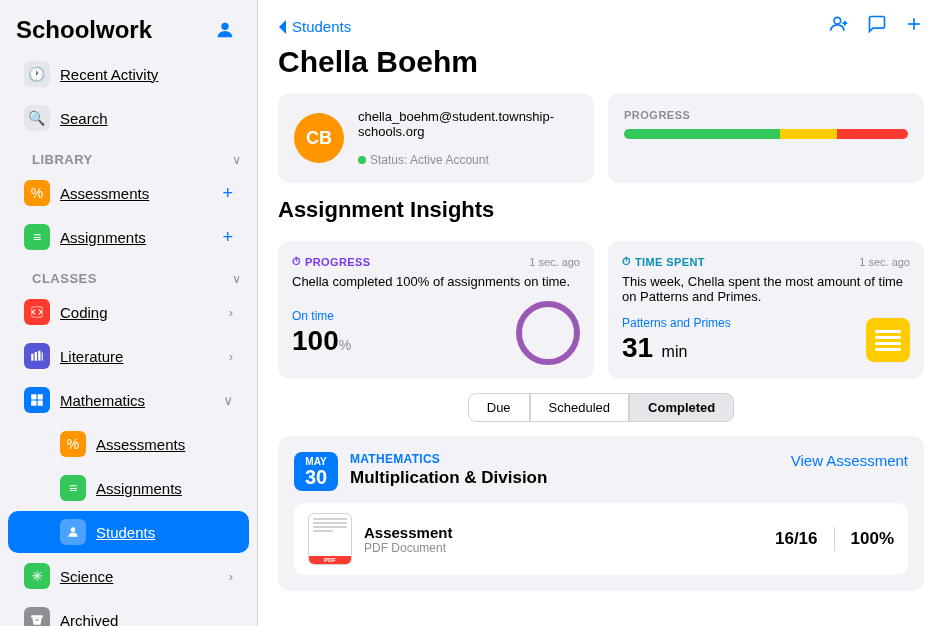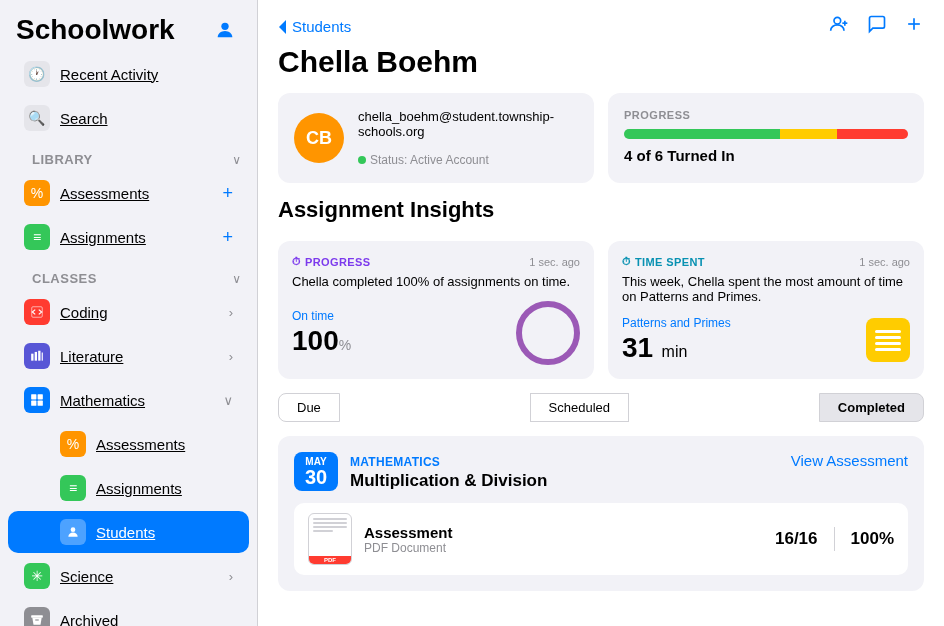--- a/index.html
+++ b/index.html
@@ -16,21 +16,21 @@
       overflow-y: auto;
       padding-bottom: 12px;
     }
     .sidebar-header {
       display: flex;
       align-items: center;
       justify-content: space-between;
       padding: 14px 16px 6px 16px;
     }
     .sidebar-title {
-      font-size: 28px;
+      font-size: 24px;
       font-weight: 700;
       color: #000;
     }
     .sidebar-icon-btn {
       width: 32px; height: 32px;
       border-radius: 50%;
       background: none;
       border: none;
       cursor: pointer;
       display: flex; align-items: center; justify-content: center;
@@ -261,21 +261,21 @@
     .notes-line {
       height: 3px;
       background: #fff;
       border-radius: 2px;
       width: 80%;
     }
 
     
     .filter-row {
       display: flex;
-      justify-content: space-between;
+      justify-content: center;
       gap: 0;
     }
     .filter-tab {
       padding: 6px 18px;
       font-size: 13px;
       font-weight: 500;
       border: 1px solid #d1d1d6;
       background: #fff;
       cursor: pointer;
       color: #000;
@@ -521,21 +521,20 @@
           </div>
         </div>
       </div>
       <div class="progress-card">
         <div class="progress-label">PROGRESS</div>
         <div class="progress-bar-container">
           <div class="progress-bar-green" style="width: 55%"></div>
           <div class="progress-bar-yellow" style="width: 20%"></div>
           <div class="progress-bar-red" style="width: 25%"></div>
         </div>
-        <div class="progress-count">4 of 6 Turned In</div>
       </div>
     </div>
 
     <div class="insights-title">Assignment Insights</div>
     <div class="insights-row">
 
       <div class="insight-card">
         <div class="insight-card-header">
           <span class="insight-badge badge-purple">
             ⏱ <span>PROGRESS</span>
@@ -583,21 +582,21 @@
     </div>
 
     <div class="filter-row">
       <button class="filter-tab">Due</button>
       <button class="filter-tab">Scheduled</button>
       <button class="filter-tab active">Completed</button>
     </div>
 
     <div class="assignment-card">
       <div class="assignment-header">
-        <div style="display:flex; align-items:flex-end; flex:1;">
+        <div style="display:flex; align-items:flex-start; flex:1;">
           <div class="assignment-date-badge">
             <span class="month">MAY</span>
             <span class="day">30</span>
           </div>
           <div class="assignment-title-group">
             <div class="assignment-class">MATHEMATICS</div>
             <div class="assignment-name">Multiplication &amp; Division</div>
           </div>
         </div>
         <button class="view-btn">View Assessment</button>

